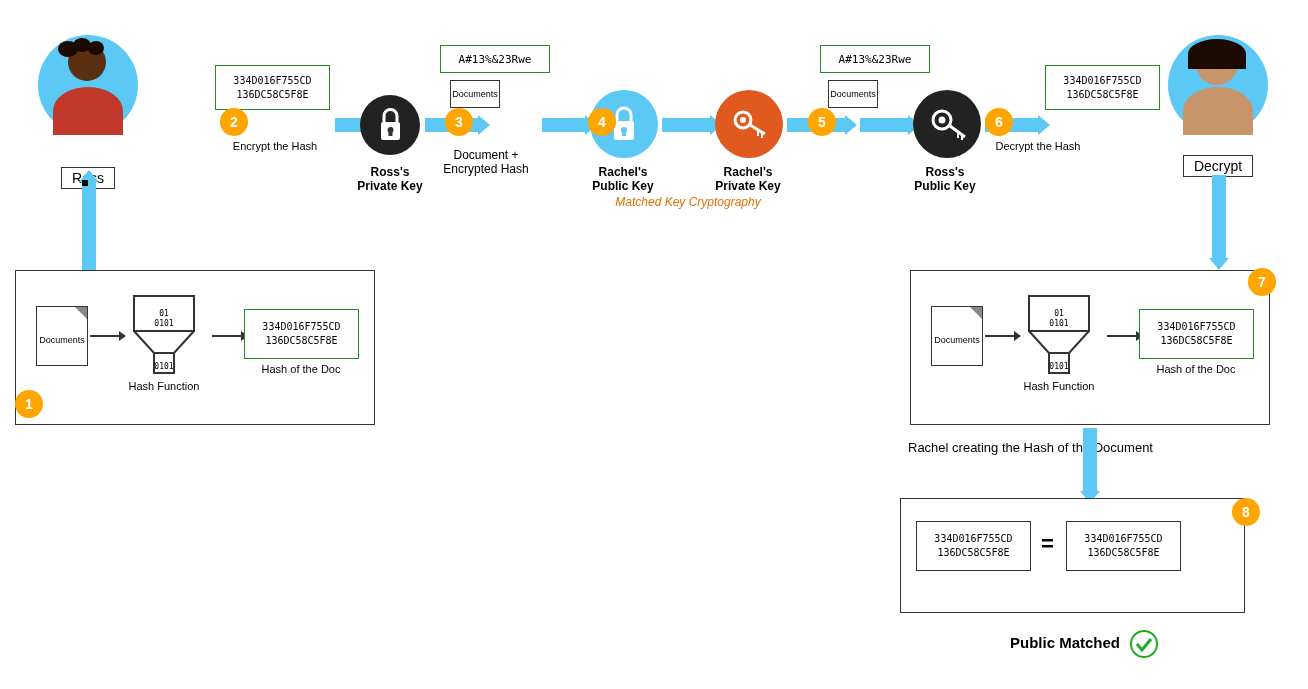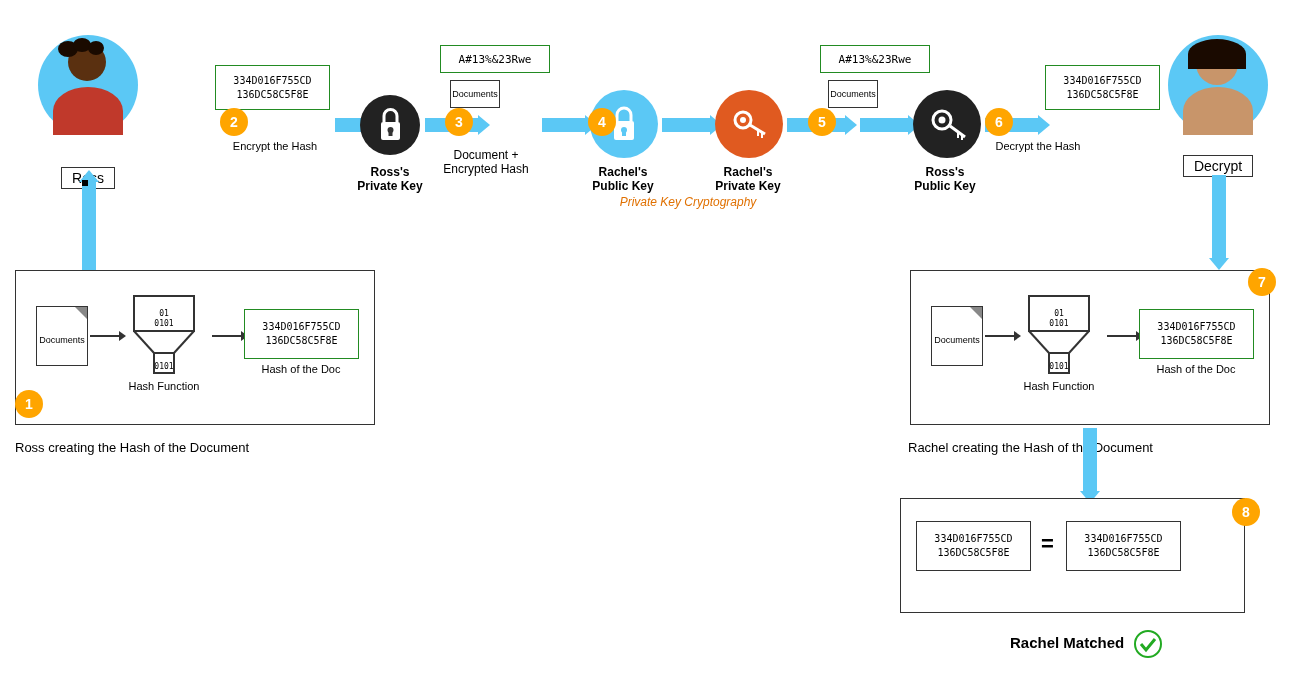--- a/index.html
+++ b/index.html
@@ -136,21 +136,20 @@
     <div class="thin-arrow-right" style="left:196px; top:64px; width:30px;"></div>
 
     <div style="position:absolute; left:228px; top:38px; width:115px; height:50px; border:1.5px solid #228B22; background:white; display:flex; align-items:center; justify-content:center;">
       <span style="font-size:10px; font-family:monospace; text-align:center; line-height:1.4;">334D016F755CD<br>136DC58C5F8E</span>
     </div>
     <div style="position:absolute; left:225px; top:92px; font-size:11px; text-align:center; width:120px;">Hash of the Doc</div>
   </div>
 
   <div class="step-circle" style="left:15px; top:390px;">1</div>
 
-  <div style="position:absolute; left:15px; top:440px; font-size:13px; width:370px; text-align:left;">Ross creating the Hash of the Document</div>
 
   <div class="arrow arrow-up" style="position:absolute; left:82px; top:180px; width:14px; height:90px; background:#5bc8f5;">
     <div style="position:absolute; top:-10px; left:50%; transform:translateX(-50%); border-style:solid; border-width:0 10px 12px 10px; border-color:transparent transparent #5bc8f5 transparent;"></div>
   </div>
 
   <div style="position:absolute; left:215px; top:65px; width:115px; height:45px; border:1.5px solid #228B22; background:white; display:flex; align-items:center; justify-content:center;">
     <span style="font-size:10px; font-family:monospace; text-align:center; line-height:1.4;">334D016F755CD<br>136DC58C5F8E</span>
   </div>
 
   <div class="arrow arrow-right" style="left:335px; top:118px; width:55px;"></div>
@@ -205,21 +204,21 @@
 
       <circle cx="12" cy="14" r="8" fill="none" stroke="white" stroke-width="3"></circle>
       <circle cx="12" cy="14" r="3" fill="white"></circle>
       <line x1="19" y1="19" x2="34" y2="28" stroke="white" stroke-width="3"></line>
       <line x1="27" y1="24" x2="27" y2="30" stroke="white" stroke-width="2"></line>
       <line x1="31" y1="27" x2="31" y2="32" stroke="white" stroke-width="2"></line>
     </svg>
   </div>
   <div style="position:absolute; left:703px; top:165px; font-size:12px; font-weight:bold; text-align:center; width:90px;">Rachel's<br>Private Key</div>
 
-  <div style="position:absolute; left:578px; top:195px; font-size:12px; color:#e07000; font-style:italic; text-align:center; width:220px;">Private Key Cryptography</div>
+  <div style="position:absolute; left:578px; top:195px; font-size:12px; color:#e07000; font-style:italic; text-align:center; width:220px;">Matched Key Cryptography</div>
 
   <div style="position:absolute; left:820px; top:45px; width:110px; height:28px; border:1.5px solid #228B22; background:white; display:flex; align-items:center; justify-content:center;">
     <span style="font-size:11px; font-family:monospace;">A#13%&amp;23Rwe</span>
   </div>
 
   <div style="position:absolute; left:828px; top:80px; width:50px; height:28px; border:1.5px solid #333; background:white; display:flex; align-items:center; justify-content:center; font-size:9px;">
     <span>Documents</span>
   </div>
 
   <div class="arrow arrow-right" style="left:787px; top:118px; width:60px;"></div>
@@ -301,20 +300,20 @@
 
     <div style="position:absolute; left:165px; top:22px; width:115px; height:50px; border:1.5px solid #333; background:white; display:flex; align-items:center; justify-content:center;">
       <span style="font-size:10px; font-family:monospace; text-align:center; line-height:1.4;">334D016F755CD<br>136DC58C5F8E</span>
     </div>
 
   </div>
 
   <div class="step-circle" style="left:1232px; top:498px;">8</div>
 
   <div style="position:absolute; left:1010px; top:630px; font-size:15px; font-weight:bold; text-align:center;">
-    <span>Rachel Matched</span>
+    <span>Public Matched</span>
     <svg width="28" height="28" viewBox="0 0 28 28" style="vertical-align:middle; margin-left:6px;">
       <circle cx="14" cy="14" r="13" fill="white" stroke="#22aa22" stroke-width="2"></circle>
       <polyline points="7,14 12,20 21,9" fill="none" stroke="#22aa22" stroke-width="3"></polyline>
     </svg>
   </div>
 
 </div>
 
 </body></html>

